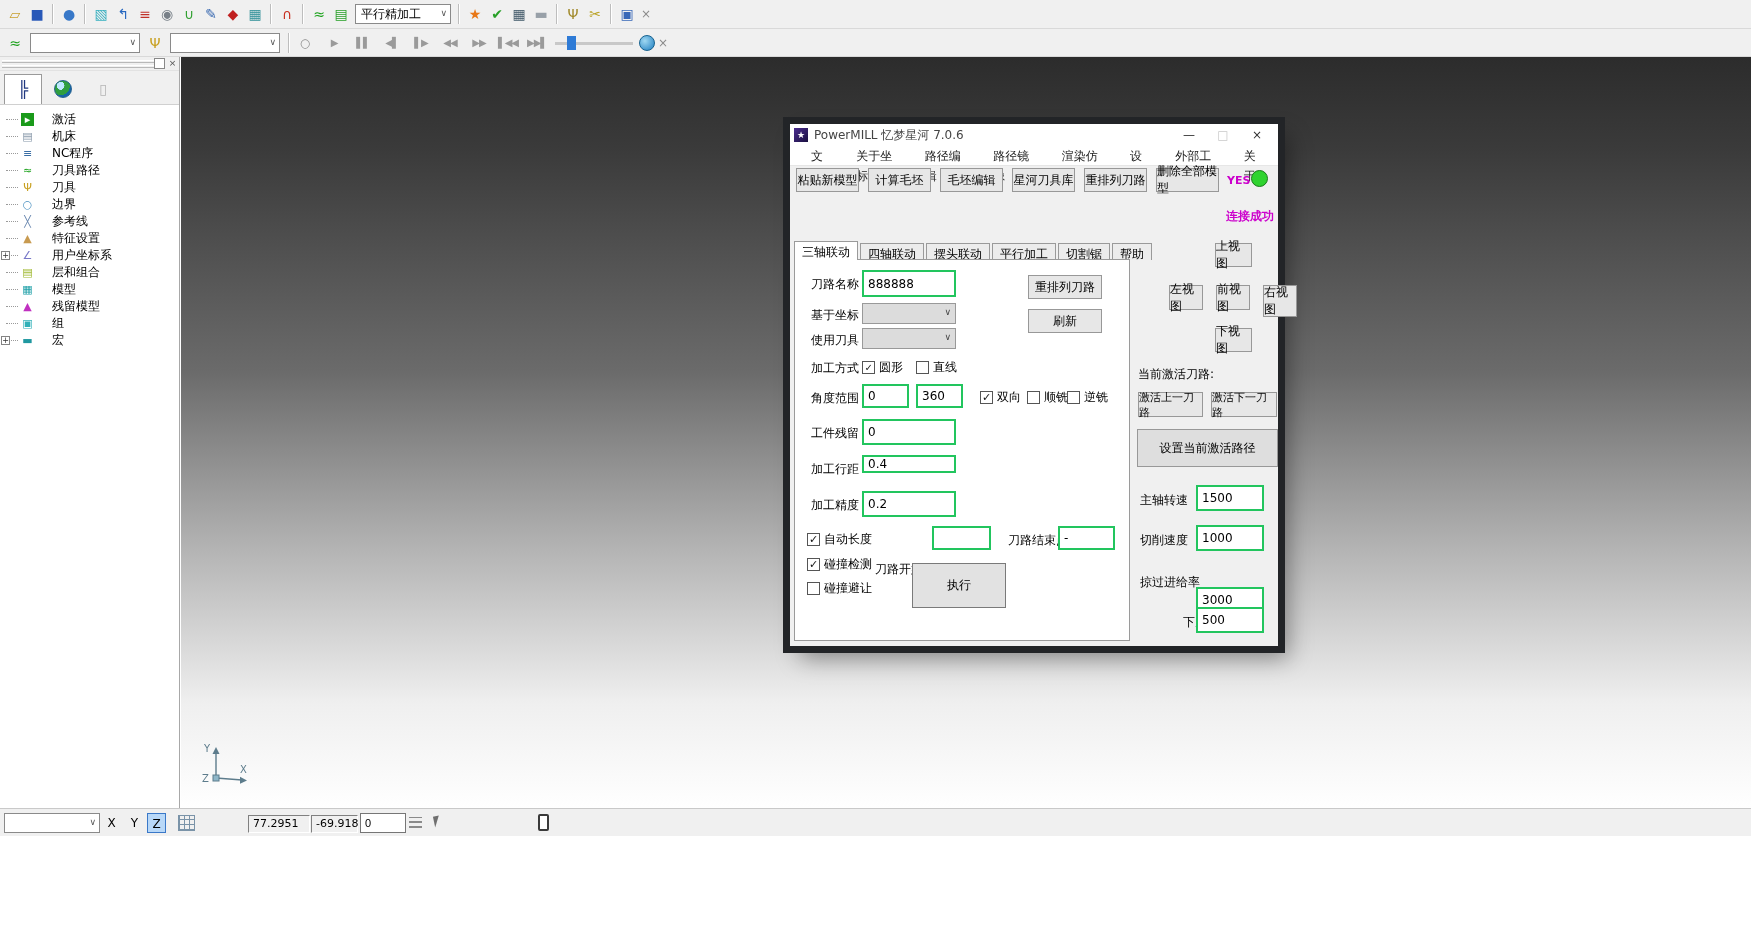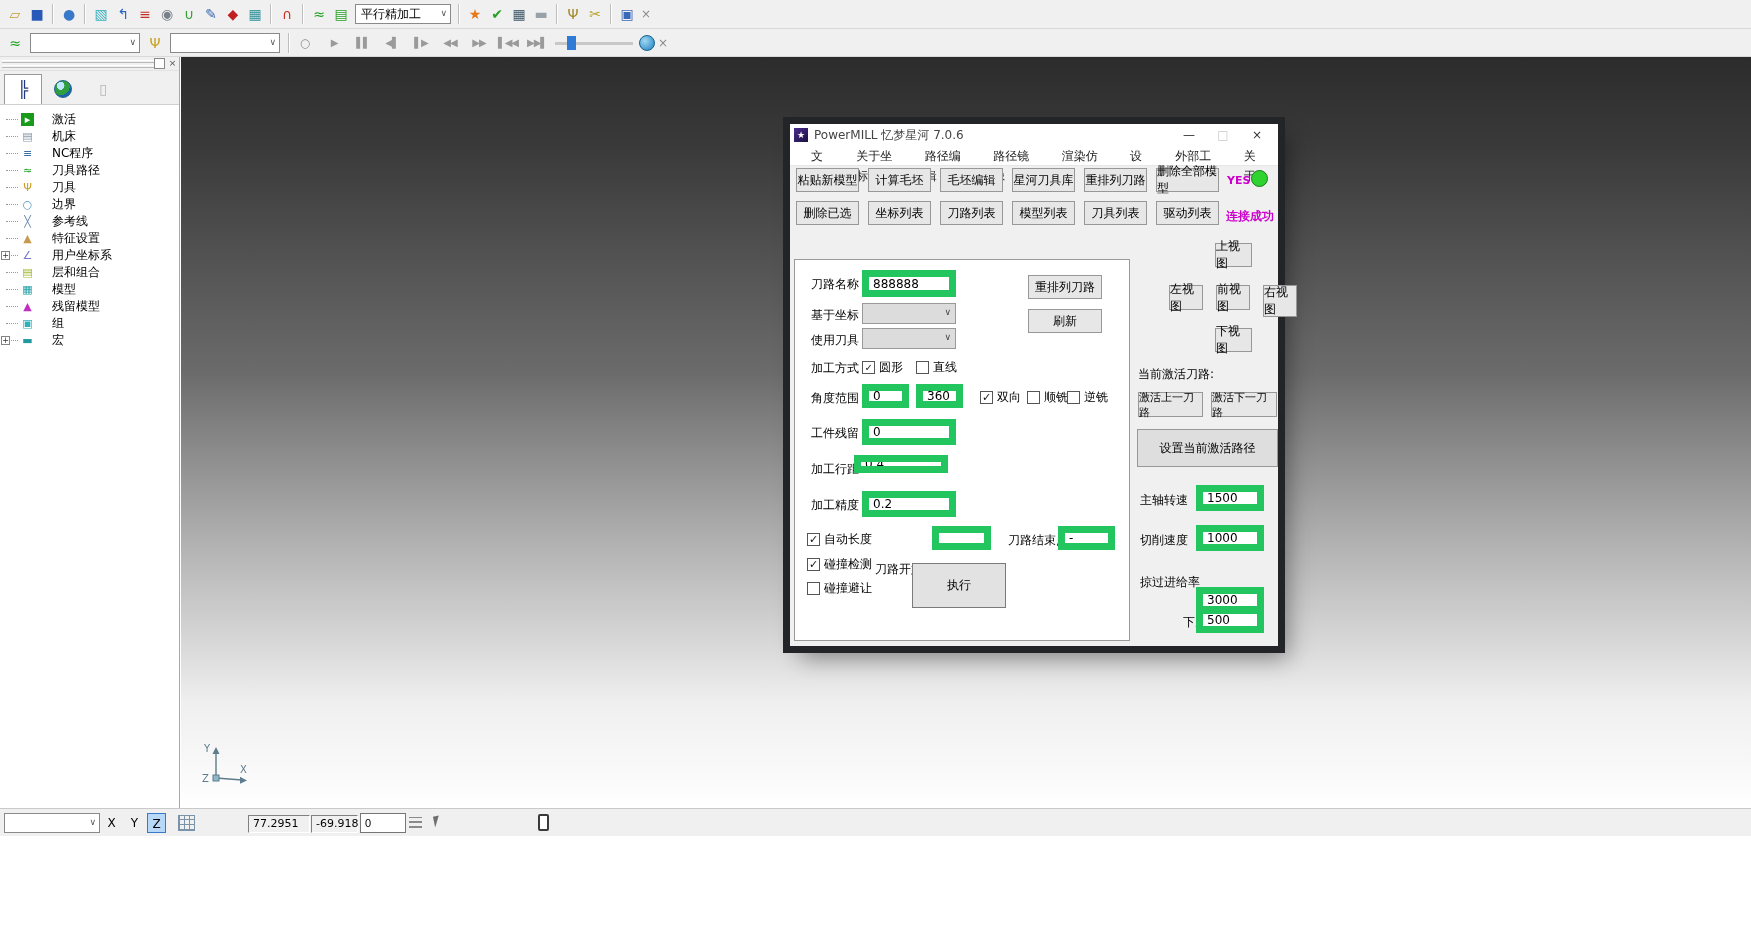--- a/index.html
+++ b/index.html
@@ -68,21 +68,21 @@
   .magenta { color:#cc00cc; font-weight:bold; }
   #yes-label { position:absolute; left:437px; top:50px; font-size:11px; }
   #conn-dot { position:absolute; left:461px; top:46px; width:17px; height:17px; border-radius:50%; background:#2fd32f; border:1px solid #1c7a1c; }
   #conn-status { position:absolute; left:436px; top:84px; font-size:12px; }
   #dlg-tabs { position:absolute; left:4px; top:117px; display:flex; align-items:flex-end; }
   .tab { padding:2px 7px 2px 7px; border:1px solid #9a9a9a; border-bottom:none; background:#ececec; margin-right:2px; font-size:12px; height:17px; }
   .tab.active { background:#fff; height:19px; position:relative; z-index:2; }
   #tabpanel { position:absolute; left:4px; top:135px; width:336px; height:382px; background:#fff; border:1px solid #9a9a9a; }
 
   .flabel { position:absolute; font-size:12px; white-space:nowrap; }
-  .tin { position:absolute; background:#fff; border:7px solid #22c55e; font-size:12px; padding:0 4px;
+  .tin { position:absolute; background:#fff; border:2px solid #22c55e; font-size:12px; padding:0 4px;
     font-family:"DejaVu Sans","Liberation Sans",sans-serif; }
   .seldd { position:absolute; background:#dcdcdc; border:1px solid #999; }
   .seldd .chev { position:absolute; right:4px; top:3px; font-size:9px; color:#444; }
   .cb { position:absolute; display:flex; align-items:center; gap:4px; font-size:12px; }
   .cbbox { width:13px; height:13px; border:1px solid #555; background:#fff; font-size:11px; line-height:12px; text-align:center; color:#111; }
   .cbbox.on::after { content:"✓"; }
 
   .rcol-label { position:absolute; font-size:12px; white-space:nowrap; }
   .viewbtn { position:absolute;margin-left:29px; }
 
@@ -323,30 +323,30 @@
   <div class="btnrow" id="dlg-row1" style="top:44px;">
       <div class="btn rowbtn">粘贴新模型</div>
       <div class="btn rowbtn">计算毛坯</div>
       <div class="btn rowbtn">毛坯编辑</div>
       <div class="btn rowbtn">星河刀具库</div>
       <div class="btn rowbtn">重排列刀路</div>
       <div class="btn rowbtn">删除全部模型</div>
     </div>
   <span id="yes-label" class="magenta">YES</span>
   <span id="conn-dot"></span>
-  <div class="btnrow" id="dlg-row2" style="top:77px;">
-      <div class="btn rowbtn">删除已选</div>
-      <div class="btn rowbtn">坐标列表</div>
-      <div class="btn rowbtn">刀路列表</div>
-      <div class="btn rowbtn">模型列表</div>
-      <div class="btn rowbtn">刀具列表</div>
-      <div class="btn rowbtn">驱动列表</div>
-    </div>
   <span id="conn-status" class="magenta">连接成功</span>
 
+  <div id="dlg-tabs">
+      <div class="tab active">三轴联动</div>
+      <div class="tab">四轴联动</div>
+      <div class="tab">摆头联动</div>
+      <div class="tab">平行加工</div>
+      <div class="tab">切割锯</div>
+      <div class="tab">帮助</div>
+    </div>
 
   <div id="tabpanel">
     <span class="flabel" style="left:16px;top:16px;">刀路名称</span>
     <input class="tin" style="left: 67px; top: 10px; width: 94px; height: 27px;" value="888888">
     <div class="btn" style="position:absolute;left:233px;top:15px;width:74px;height:24px;">重排列刀路</div>
 
     <span class="flabel" style="left:16px;top:47px;">基于坐标</span>
     <div class="seldd" style="left:67px;top:43px;width:94px;height:21px;">
       <span class="chev">∨</span>
     </div>
@@ -380,21 +380,21 @@
     </span>
     <span class="cb" style="left:272px;top:129px;">
       <span class="cbbox"></span>
       <span>逆铣</span>
     </span>
 
     <span class="flabel" style="left:16px;top:165px;">工件残留</span>
     <input class="tin" style="left: 67px; top: 159px; width: 94px; height: 26px;" value="0">
 
     <span class="flabel" style="left:16px;top:201px;">加工行距</span>
-    <input class="tin" style="left: 59px; top: 195px; width: 94px; height: 18px;" value="0.4">
+    <input class="tin" style="left: 67px; top: 195px; width: 94px; height: 18px;" value="0.4">
 
     <span class="flabel" style="left:16px;top:237px;">加工精度</span>
     <input class="tin" style="left: 67px; top: 231px; width: 94px; height: 26px;" value="0.2">
 
     <span class="cb" style="left:12px;top:271px;">
       <span class="cbbox on"></span>
       <span>自动长度</span>
     </span>
     <span class="flabel" style="left:80px;top:272px;margin-top:29px;">刀路开始点</span>
     <input class="tin" style="left: 137px; top: 266px; width: 59px; height: 24px;" value="">

